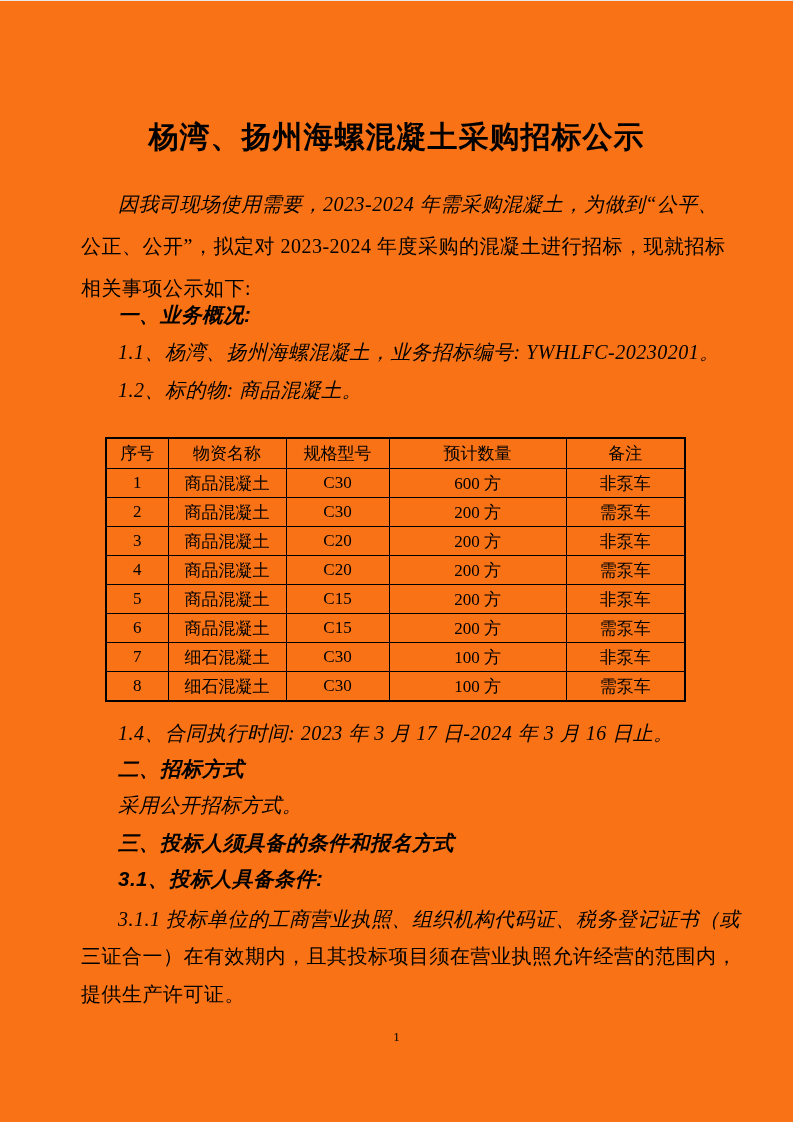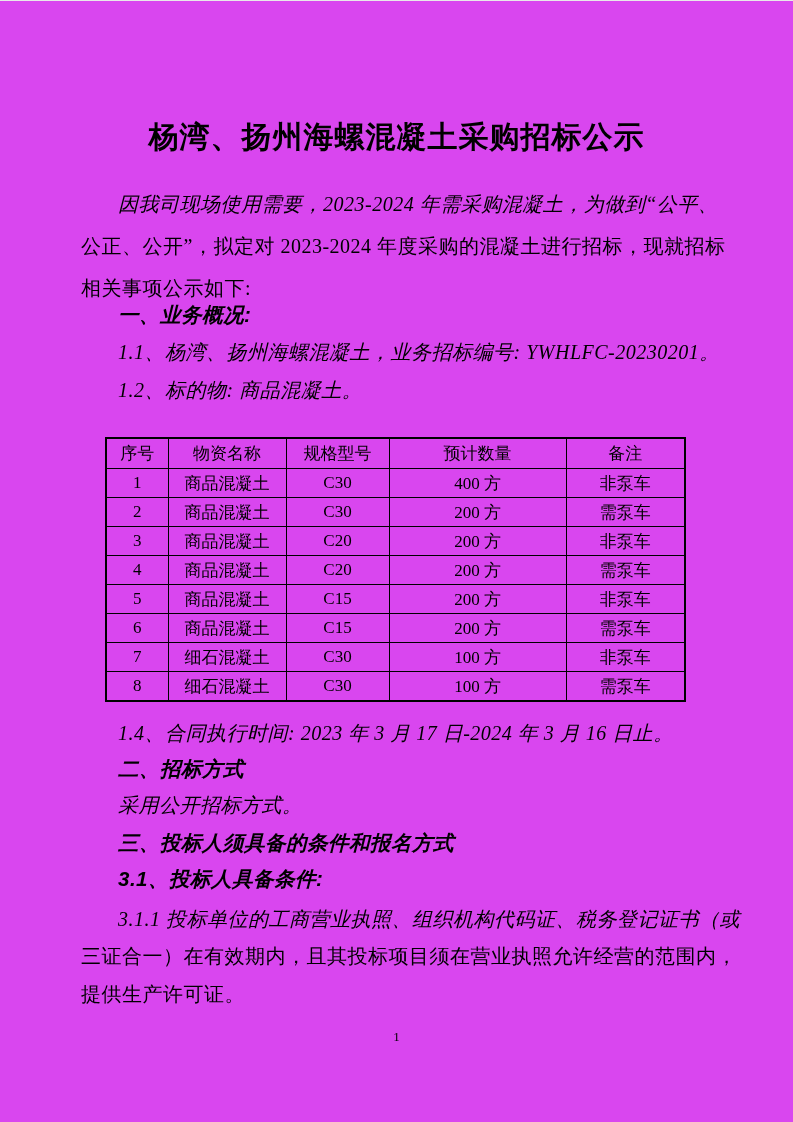--- a/index.html
+++ b/index.html
@@ -1,19 +1,19 @@
 <!DOCTYPE html>
 <html><head>
 <meta charset="utf-8">
 <style>
   html,body{margin:0;padding:0;background:#ffffff;}
   .page{
     position:relative;
     width:793px;height:1122px;
-    background:#d946ef;
+    background:#f97316;
     color:#000000;
     font-family:"Liberation Serif","DejaVu Serif",serif;
     overflow:hidden;
     border-top:1px solid #e9e9e9;
     box-sizing:border-box;
   }
   .doc-title{
     position:absolute;top:116px;left:0;right:0;
     text-align:center;
     font-family:"Liberation Sans","DejaVu Sans",sans-serif;
@@ -97,21 +97,21 @@
           <th>规格型号</th>
           <th>预计数量</th>
           <th>备注</th>
         </tr>
     </thead>
     <tbody id="demand-body">
         <tr>
           <td>1</td>
           <td>商品混凝土</td>
           <td>C30</td>
-          <td>400 方</td>
+          <td>600 方</td>
           <td>非泵车</td>
         </tr>
         <tr>
           <td>2</td>
           <td>商品混凝土</td>
           <td>C30</td>
           <td>200 方</td>
           <td>需泵车</td>
         </tr>
         <tr>

